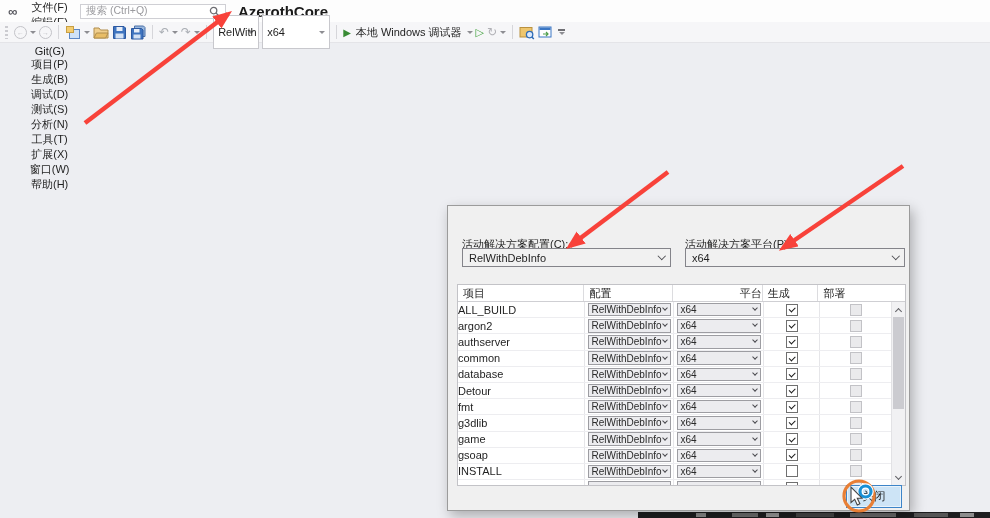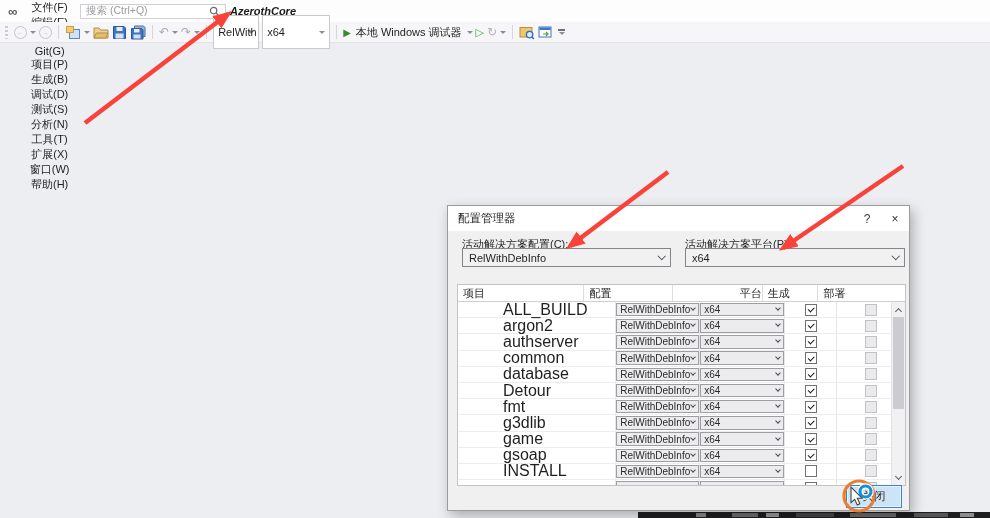--- a/index.html
+++ b/index.html
@@ -10,21 +10,21 @@
   
   .menubar { position:absolute; left:0; top:0; width:990px; height:22px; background:#fdfdfd;
              display:flex; align-items:center; padding-left:8px; z-index:2; }
   .vs-logo { font-size:13px; font-weight:bold; color:#55555c; margin-right:6px; }
   .menus { display:flex; height:100%; align-items:center;flex-direction:column; }
   .menu-item { padding:0 6.5px; font-size:11px; color:#1f1f1f; cursor:default; }
   .searchbox { margin-left:4px; width:146px; height:15px; border:1px solid #cfcfd4; background:#fff;
                display:flex; align-items:center; padding:0 5px; }
   .search-ph { font-size:10.5px; color:#9a9a9e; white-space:nowrap; overflow:hidden; }
   .searchbox svg { margin-left:auto; flex:none; }
-  .solution-name { margin-left:4px; font-weight:bold; font-size:11px; color:#1b1b1b;font-style:italic; }
+  .solution-name { margin-left:12px; font-weight:bold; font-size:15px; color:#1b1b1b; }
 
   
   .toolbar { position:absolute; left:0; top:22px; width:990px; height:21px; background:#f6f6f8;
              border-bottom:1px solid #e4e4e8; display:flex; align-items:center; padding-left:5px; gap:3px; z-index:2; }
   .grip { width:3px; height:13px; margin-right:3px;
           background-image:repeating-linear-gradient(#cbcbd0 0 2px, transparent 2px 4px); }
   .sep { width:1px; height:14px; background:#d6d6da; margin:0 3px; }
   .navcircle { width:13px; height:13px; border:1.2px solid #c3c3c8; border-radius:50%;
                display:flex; align-items:center; justify-content:center; font-size:7px; color:#c3c3c8; }
   .caret { width:0; height:0; border-left:3px solid transparent; border-right:3px solid transparent;
@@ -67,21 +67,21 @@
   
   .ptable { position:absolute; left:9px; top:78px; width:449px; height:202px; background:#fff;
             border:1px solid #c3c3c7; overflow:hidden; }
   .thead { display:flex; height:17px; background:#fff; border-bottom:1px solid #cfcfd3; }
   .th { font-size:11px; padding-left:5px; line-height:16px; border-right:1px solid #dcdcdf; color:#1f1f1f; }
   .c-proj { width:127px; } .c-conf { width:89px; } .c-plat { width:90px;text-align:right; }
   .c-build { width:56px; } .c-deploy { width:73px; }
   .th.c-deploy { width:87px; border-right:none; }
   .trow { display:flex; height:16.2px; border-bottom:1px solid #ededf0; }
   .td { border-right:1px solid #e6e6e9; display:flex; align-items:center; }
-  .td.c-proj { padding-left:5px; font-size:16px;margin-left:40px; }
+  .td.c-proj { font-size:11px; }
   .cell-combo { background:#ececef; border:1px solid #9d9da2; height:13.5px; display:flex; align-items:center;
                 padding:0 3px; font-size:10px; margin:0 auto; color:#2a2a2a; }
   .td .cell-combo { width:83px; }
   .td.c-plat .cell-combo { width:84px; }
   .td.c-build, .td.c-deploy { justify-content:center; }
   .checkbox { width:12px; height:12px; border:1px solid #707070; background:#fff; position:relative; flex:none; }
   .checkbox.checked i { position:absolute; left:2px; top:2.5px; width:6px; height:3.5px; display:block;
                         border-left:1.7px solid #1b1b1b; border-bottom:1.7px solid #1b1b1b; transform:rotate(-45deg); }
   .checkbox.disabled { background:#eaeaec; border-color:#c2c2c6; }
   .vscroll { position:absolute; right:0; top:17px; bottom:0; width:14px; background:#f1f1f3; border-left:1px solid #e2e2e5; }
@@ -208,27 +208,20 @@
     <span style="left:58px;width:10px;background:#8a8a8a;"></span>
     <span style="left:94px;width:26px;background:#6f6f6f;"></span>
     <span style="left:128px;width:13px;background:#9a9a9a;"></span>
     <span style="left:158px;width:38px;background:#474747;"></span>
     <span style="left:212px;width:46px;background:#6a6a6a;"></span>
     <span style="left:276px;width:34px;background:#565656;"></span>
     <span style="left:322px;width:14px;background:#8d8d8d;"></span>
   </div>
 
   <section class="dialog">
-    <div class="dlg-title">
-      <span>配置管理器</span>
-      <div class="dlg-sys">
-        <span class="sysbtn">?</span>
-        <span class="sysbtn">×</span>
-      </div>
-    </div>
 
     <span class="lbl" style="left:14px; top:31px;">活动解决方案配置(C):</span>
     <div class="dcombo" id="cfg-combo">
       <span>RelWithDebInfo</span>
       <span class="chev"></span>
     </div>
 
     <span class="lbl" style="left:237px; top:31px;">活动解决方案平台(P):</span>
     <div class="dcombo" id="plat-combo">
       <span>x64</span>

